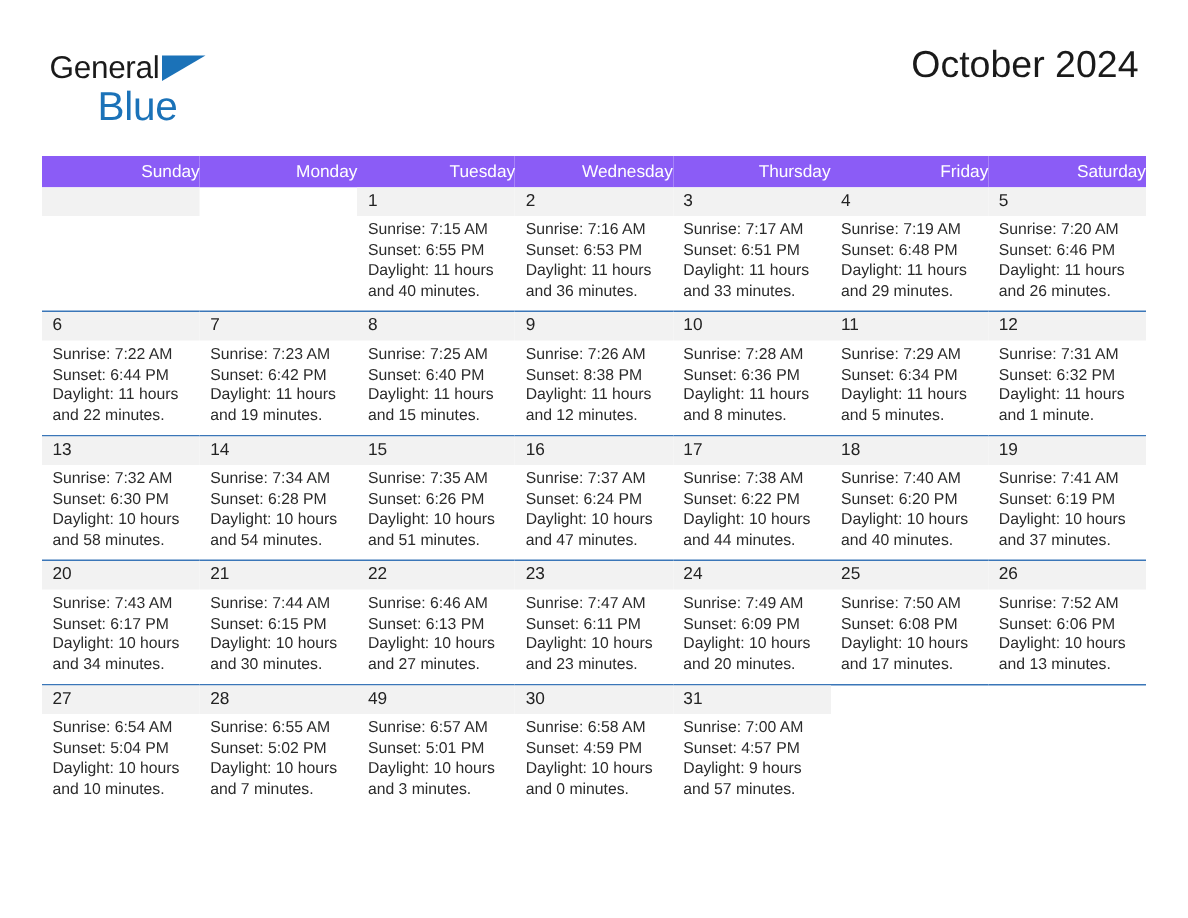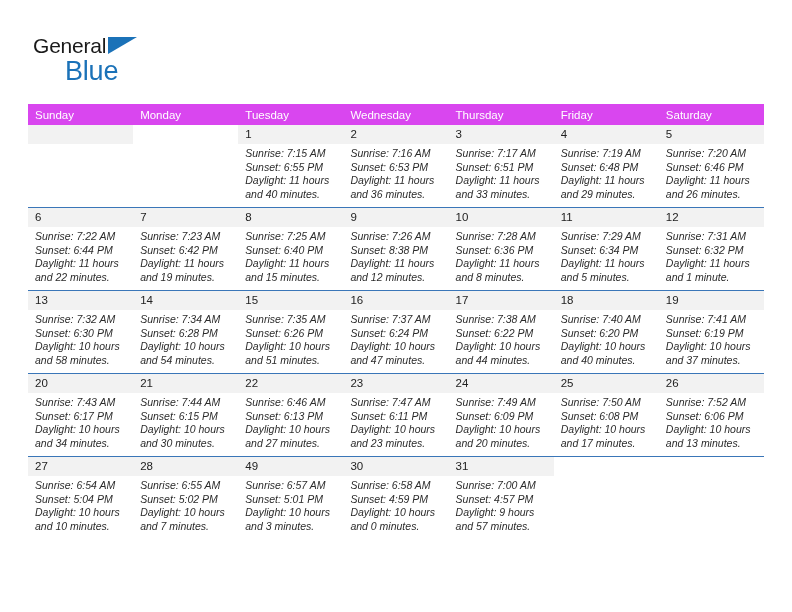--- a/index.html
+++ b/index.html
@@ -92,25 +92,25 @@
   
   .calendar {
     position: absolute;
     left: 28px;
     top: 104px;
     width: 736px;
     border-collapse: collapse;
     table-layout: fixed;
   }
   .calendar th {
-    background: #d946ef;
+    background: #8b5cf6;
     color: #ffffff;
     font-size: 11.5px;
     font-weight: normal;
-    text-align: left;
+    text-align: right;
     padding: 4px 0 4px 7px;
     height: 13px;
     border: none;
   }
   .calendar td {
     vertical-align: top;
     padding: 0;
     border: none;
     border-top: 1px solid #3a76b8;
     height: 82px;
@@ -138,21 +138,20 @@
     background: transparent;
   }
   .cell-empty .daynum {
     background: #f2f2f2;
   }
   .cell-blank .daynum {
     background: transparent;
   }
   .details {
     padding: 3px 6px 0 7px;
-    font-style: italic;
   }
   .details div {
     font-size: 10.5px;
     line-height: 13.6px;
     color: #2b2b2b;
     white-space: nowrap;
   }
   .details .daylight-line {
     white-space: normal;
   }
@@ -166,20 +165,21 @@
 
     <div class="brand">
       <div class="brand-row1">
         <span class="brand-general">General</span>
         <span class="brand-triangle"></span>
       </div>
       <span class="brand-blue">Blue</span>
     </div>
 
     <div class="title-block">
+      <h1 class="cal-title">October 2024</h1>
     </div>
 
   </div>
 
   <table class="calendar">
     <thead>
       <tr>
         <th>Sunday</th>
         <th>Monday</th>
         <th>Tuesday</th>

